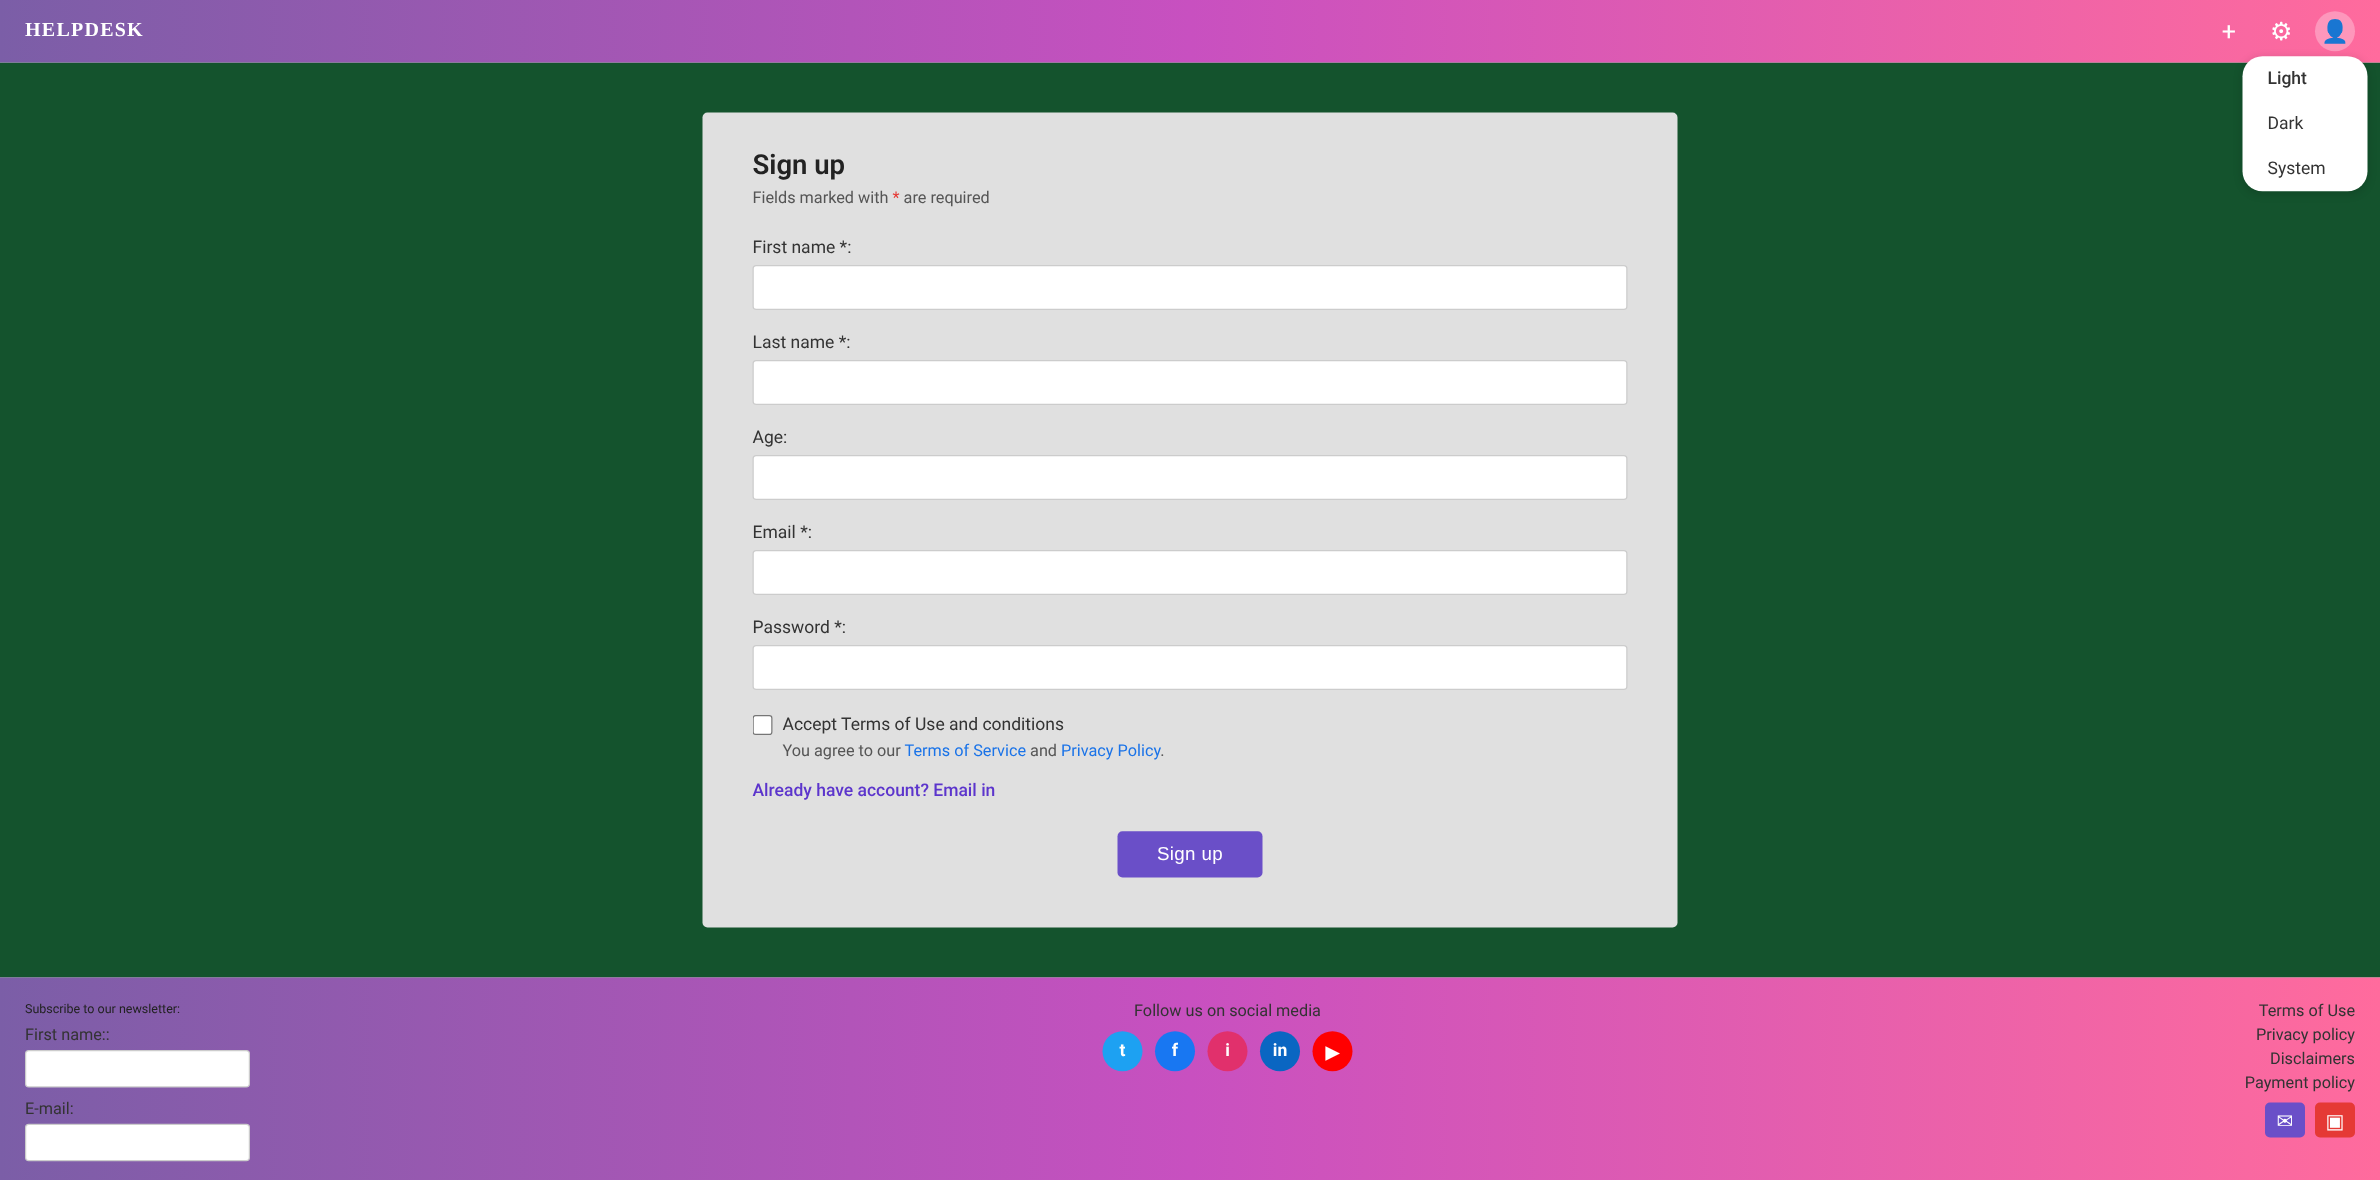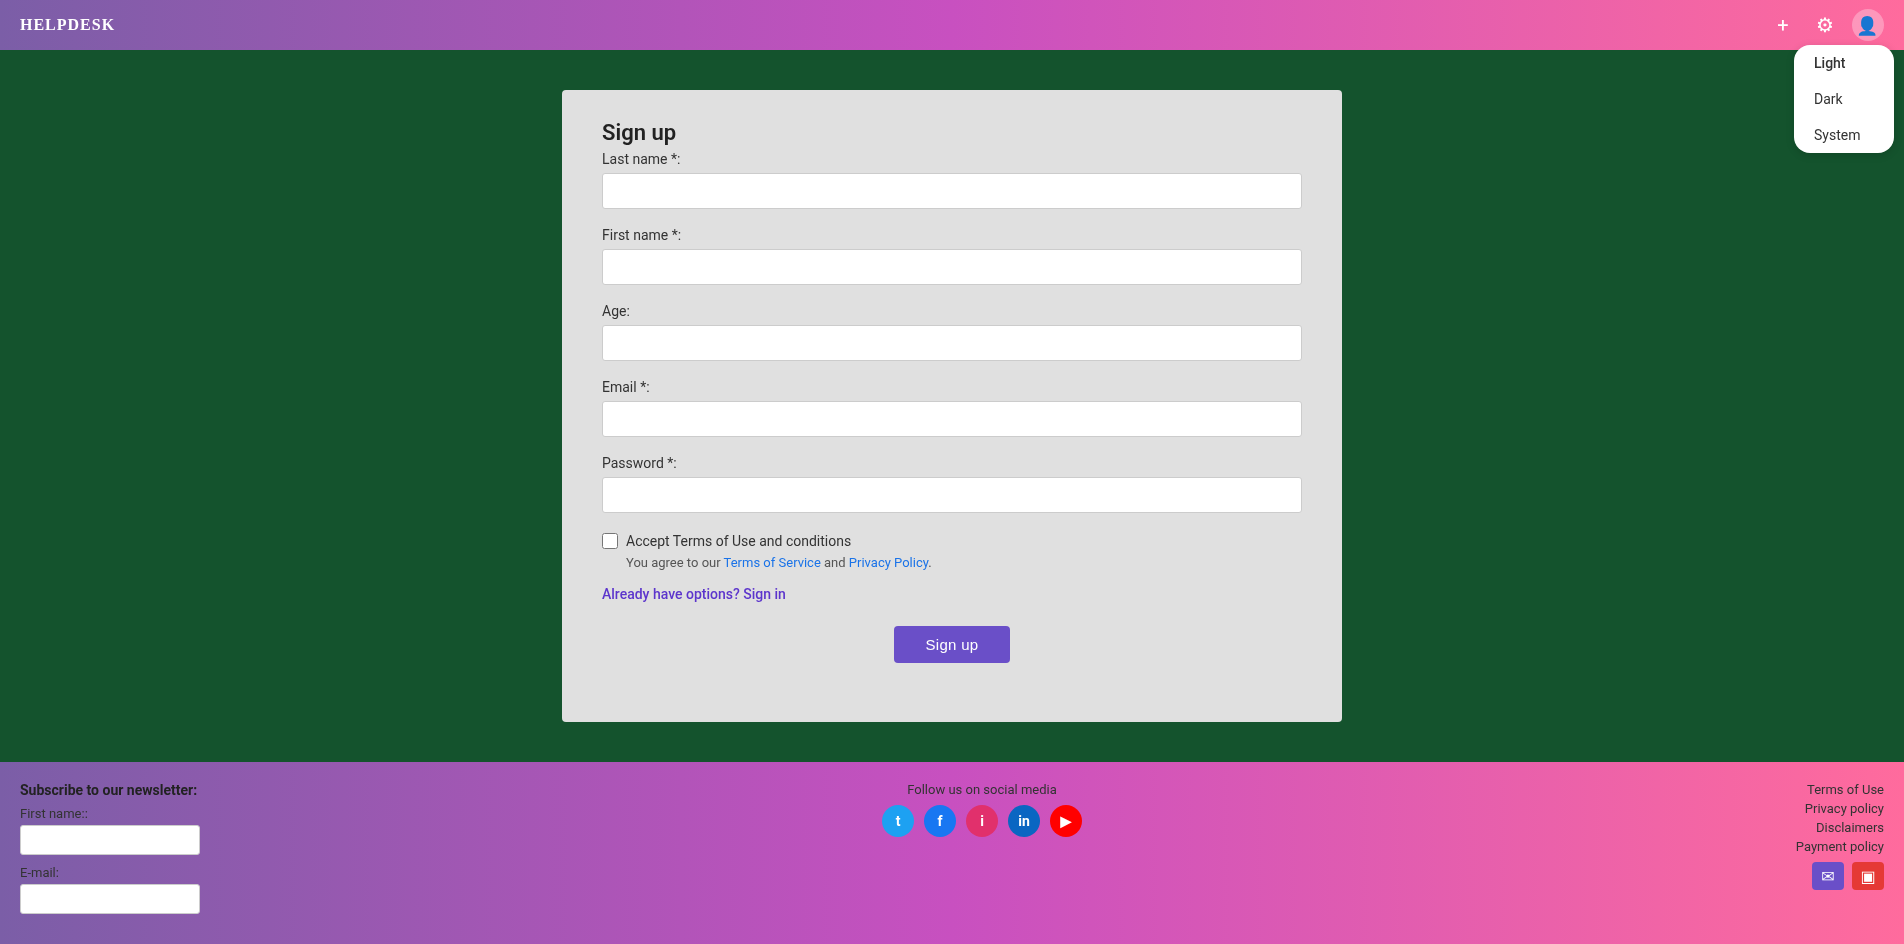--- a/index.html
+++ b/index.html
@@ -196,22 +196,22 @@
       padding: 20px;
       display: flex;
       align-items: flex-start;
       justify-content: space-between;
       color: white;
     }
     .footer-left {
       min-width: 220px;
     }
     .footer-newsletter-title {
-      font-size: 14px;
-      font-weight: 700;
+      font-size: 10px;
+      font-weight: 400;
       color: #222;
       margin-bottom: 8px;
     }
     .footer-field-label {
       font-size: 13px;
       color: #333;
       margin-bottom: 4px;
     }
     .footer-input {
       width: 180px;
@@ -306,28 +306,31 @@
   <div class="theme-dropdown">
     <div class="theme-dropdown-item active">Light</div>
     <div class="theme-dropdown-item">Dark</div>
     <div class="theme-dropdown-item">System</div>
   </div>
 </header>
 
 <div class="main-content">
   <div class="form-card">
     <h1 class="form-title">Sign up</h1>
+    <p class="form-subtitle">
+      <span>Fields marked with </span><span class="required-star">*</span><span> are required</span>
+    </p>
+
+    <div class="form-group">
+      <label class="form-label">First name *:</label>
+      <input class="form-input" type="text" style="">
+    </div>
 
     <div class="form-group">
       <label class="form-label">Last name *:</label>
-      <input class="form-input" type="text" style="">
-    </div>
-
-    <div class="form-group">
-      <label class="form-label">First name *:</label>
       <input class="form-input" type="text" style="">
     </div>
 
     <div class="form-group">
       <label class="form-label">Age:</label>
       <input class="form-input" type="text" style="">
     </div>
 
     <div class="form-group">
       <label class="form-label">Email *:</label>
@@ -342,21 +345,21 @@
     <div class="checkbox-area">
       <div class="checkbox-row">
         <input class="checkbox-input" type="checkbox" id="terms-checkbox" style="">
         <label class="checkbox-label" for="terms-checkbox">Accept Terms of Use and conditions</label>
       </div>
       <p class="agreement-text">
         <span>You agree to our </span><a href="#">Terms of Service</a><span> and </span><a href="#">Privacy Policy</a><span>.</span>
       </p>
     </div>
 
-    <a href="#" class="signin-link">Already have options? Sign in</a>
+    <a href="#" class="signin-link">Already have account? Email in</a>
 
     <div class="signup-btn-wrapper">
       <button class="signup-btn">Sign up</button>
     </div>
   </div>
 </div>
 
 <footer class="footer">
   <div class="footer-left">
     <div class="footer-newsletter-title">Subscribe to our newsletter:</div>

